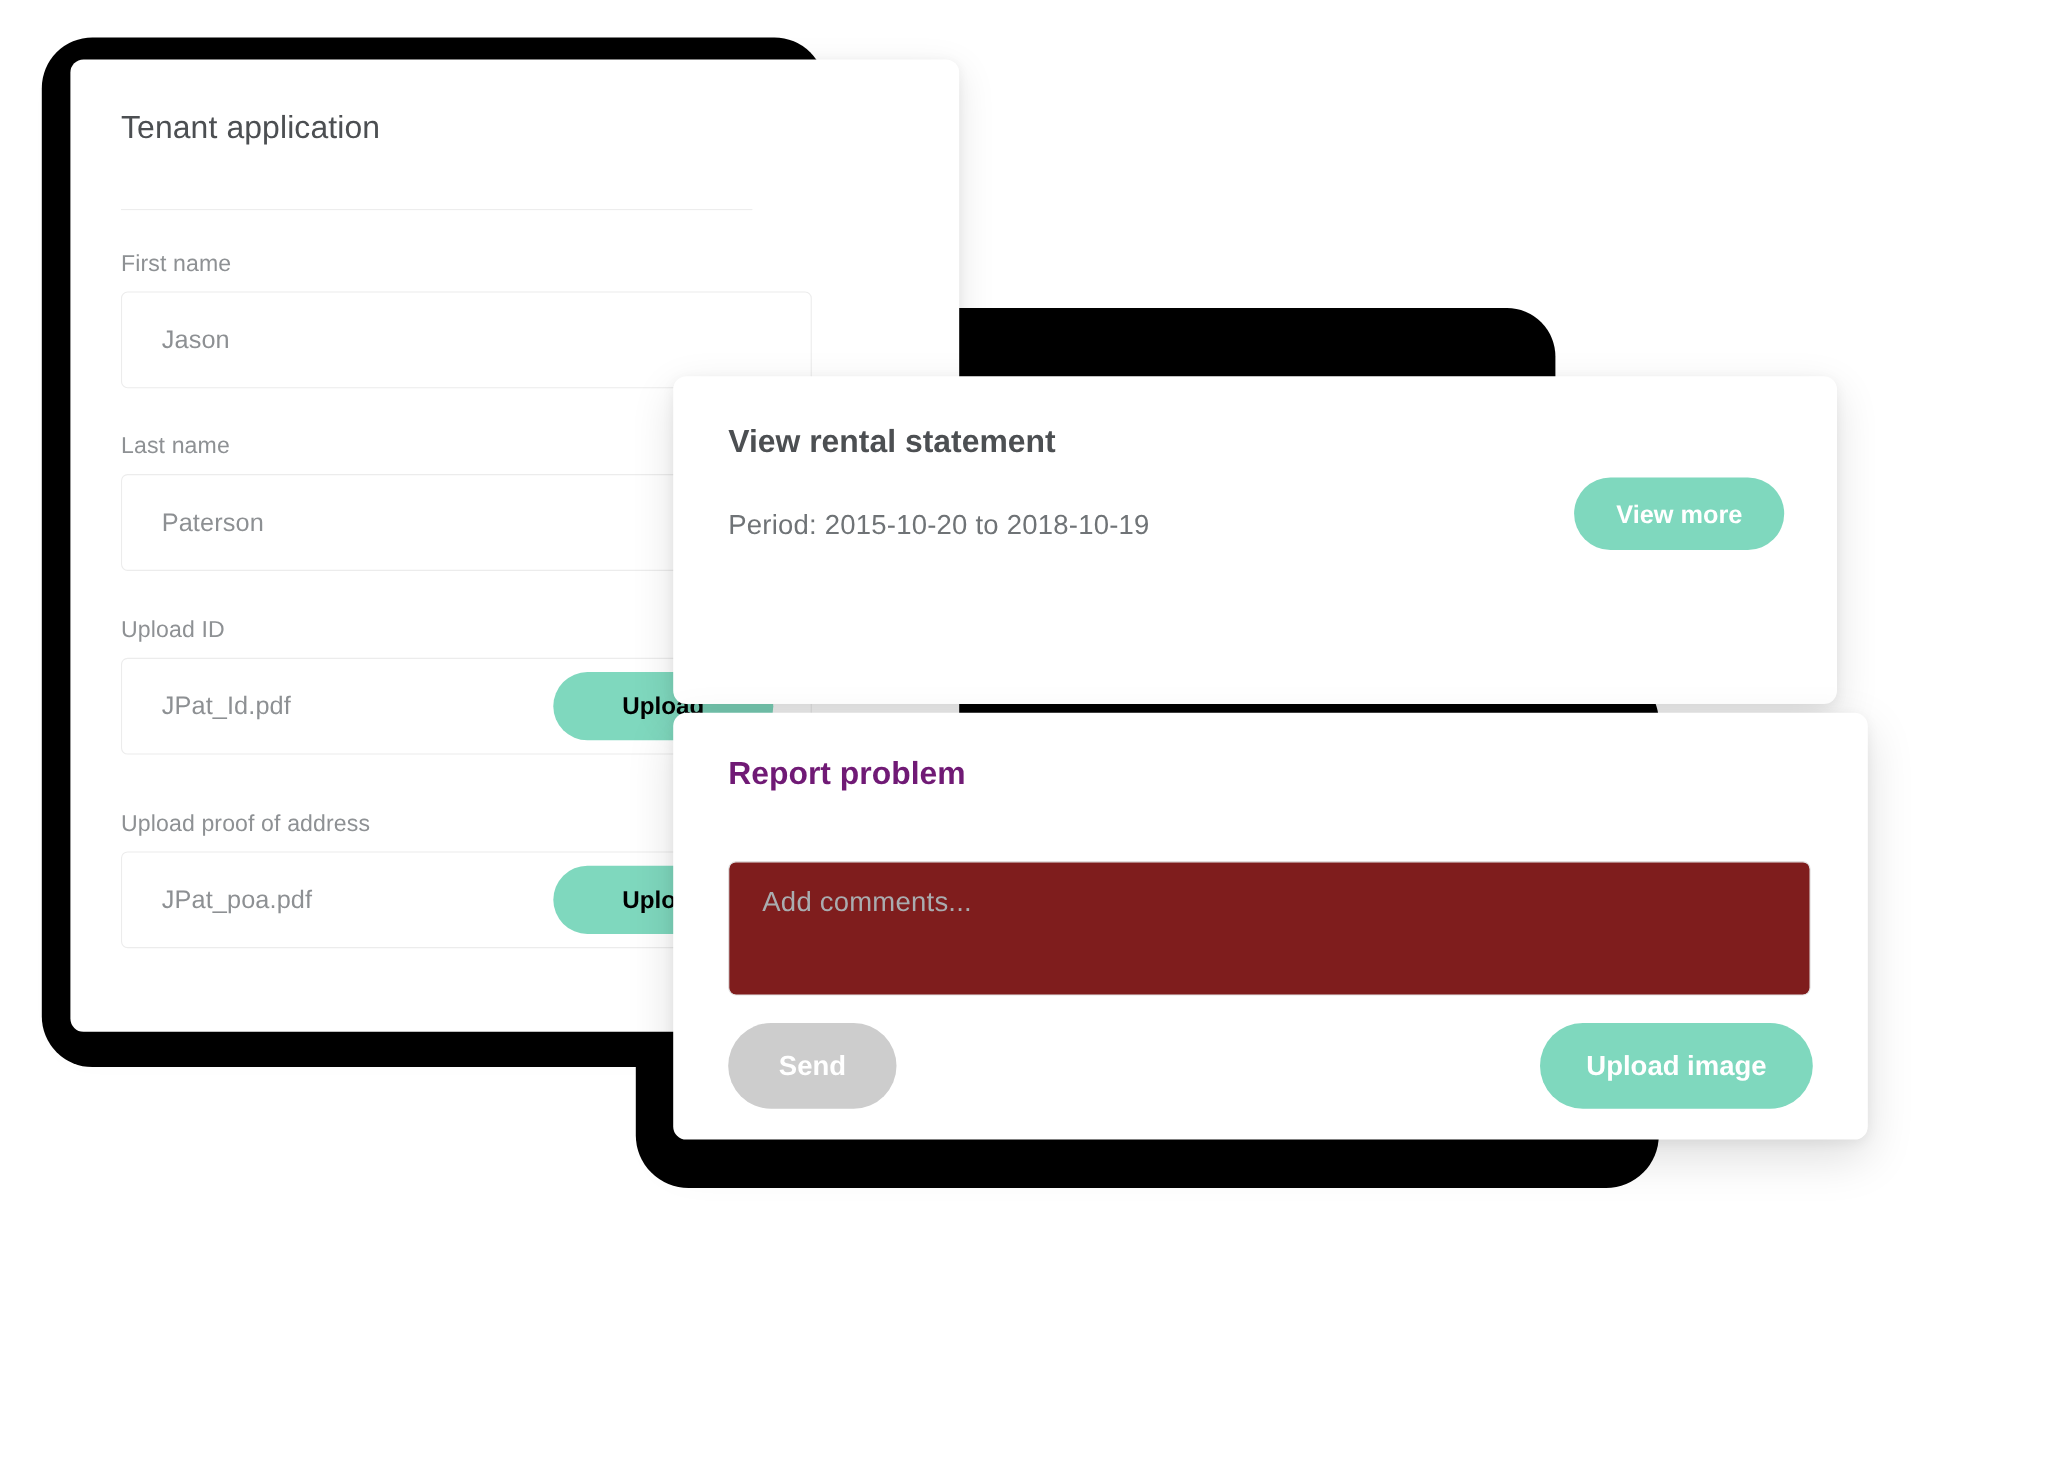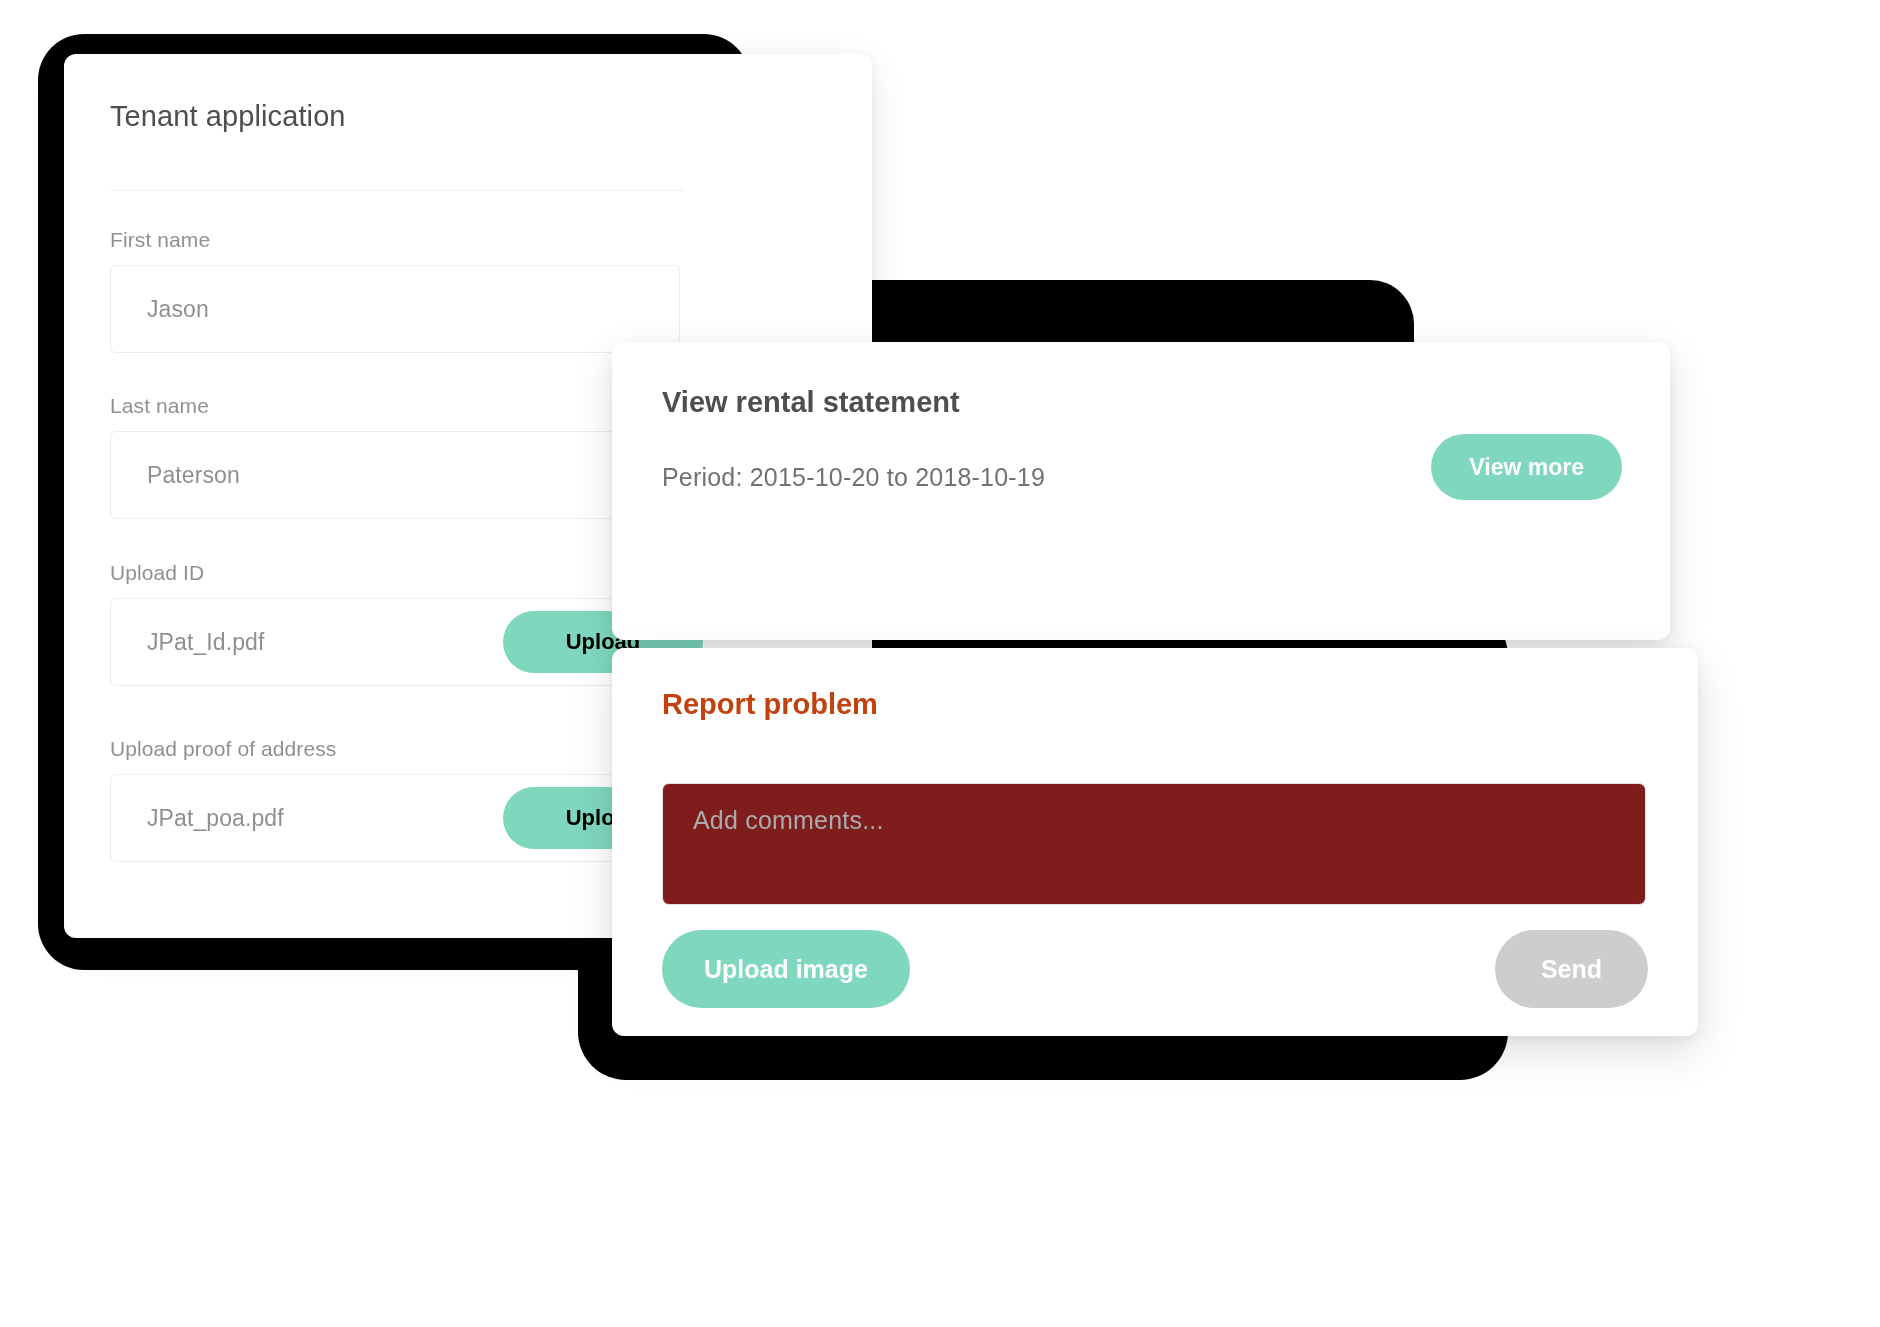--- a/index.html
+++ b/index.html
@@ -69,21 +69,21 @@
   .field-group { position: relative; }
   .field-label {
     font-size: 21px;
     color: #8e9194;
     font-weight: 400;
     margin: 0 0 13px 0;
     letter-spacing: 0.1px;
   }
   .field-box {
     position: relative;
-    width: 570px;
+    width: 628px;
     height: 88px;
     border: 1px solid #ececec;
     border-radius: 6px;
     box-sizing: border-box;
     background: #ffffff;
   }
   .field-value {
     position: absolute;
     left: 36px;
     top: 50%;
@@ -163,21 +163,21 @@
   
   #card-report {
     left: 612px;
     top: 648px;
     width: 1086px;
     height: 388px;
     box-shadow: 0 16px 44px rgba(0,0,0,0.13), 0 3px 12px rgba(0,0,0,0.06);
     z-index: 7;
   }
   #card-report .inner { padding: 40px 0 0 50px; position: relative; height: 100%; box-sizing: border-box; }
-  #report-title { font-size: 29px; color: #c2410c; margin: 0 0 62px 0; }
+  #report-title { font-size: 29px; color: #701a75; margin: 0 0 62px 0; }
 
   #comments-box {
     width: 984px;
     height: 122px;
     border: 1px solid #e3e3e3;
     border-radius: 7px;
     box-sizing: border-box;
     position: relative;
     background: #7f1d1d;
     cursor: text;
@@ -279,19 +279,19 @@
     </div>
   </div>
 
   <div id="card-report" class="card">
     <div class="inner">
       <h2 id="report-title">Report problem</h2>
       <div id="comments-box">
         <span id="comments-placeholder">Add comments...</span>
       </div>
       <div id="report-actions">
+        <button id="send-button">Send</button>
         <button id="upload-image-button">Upload image</button>
-        <button id="send-button">Send</button>
       </div>
     </div>
   </div>
 
 </div>
 
 </body></html>

